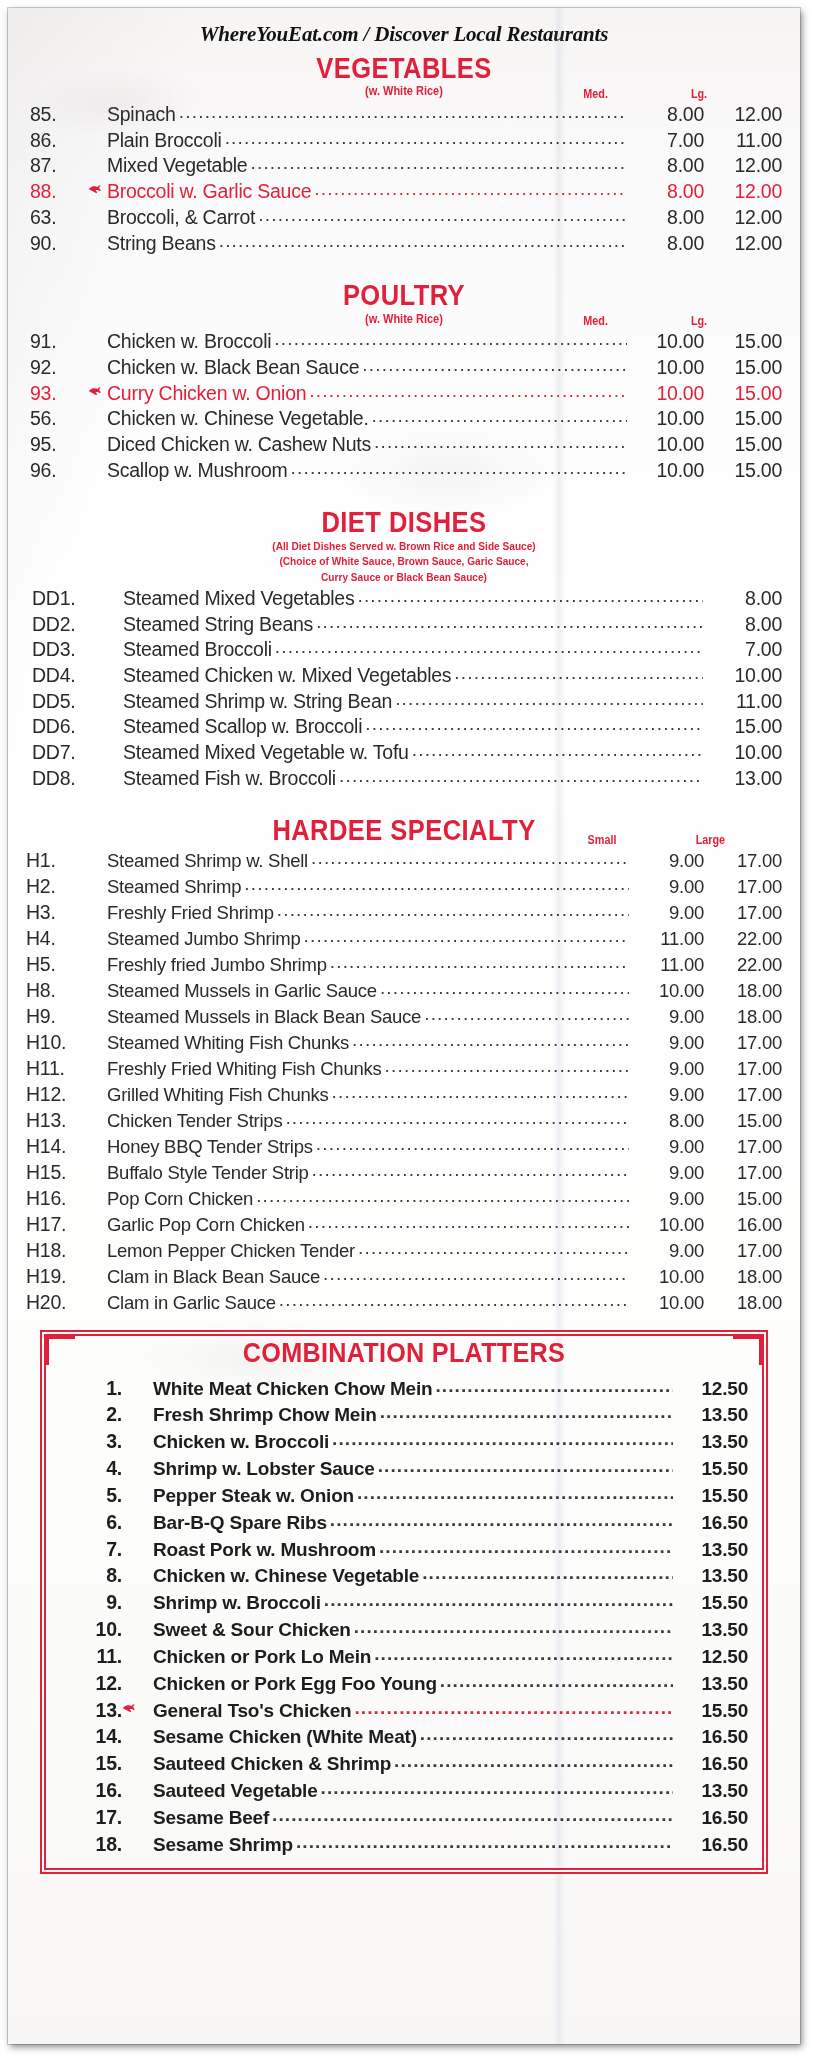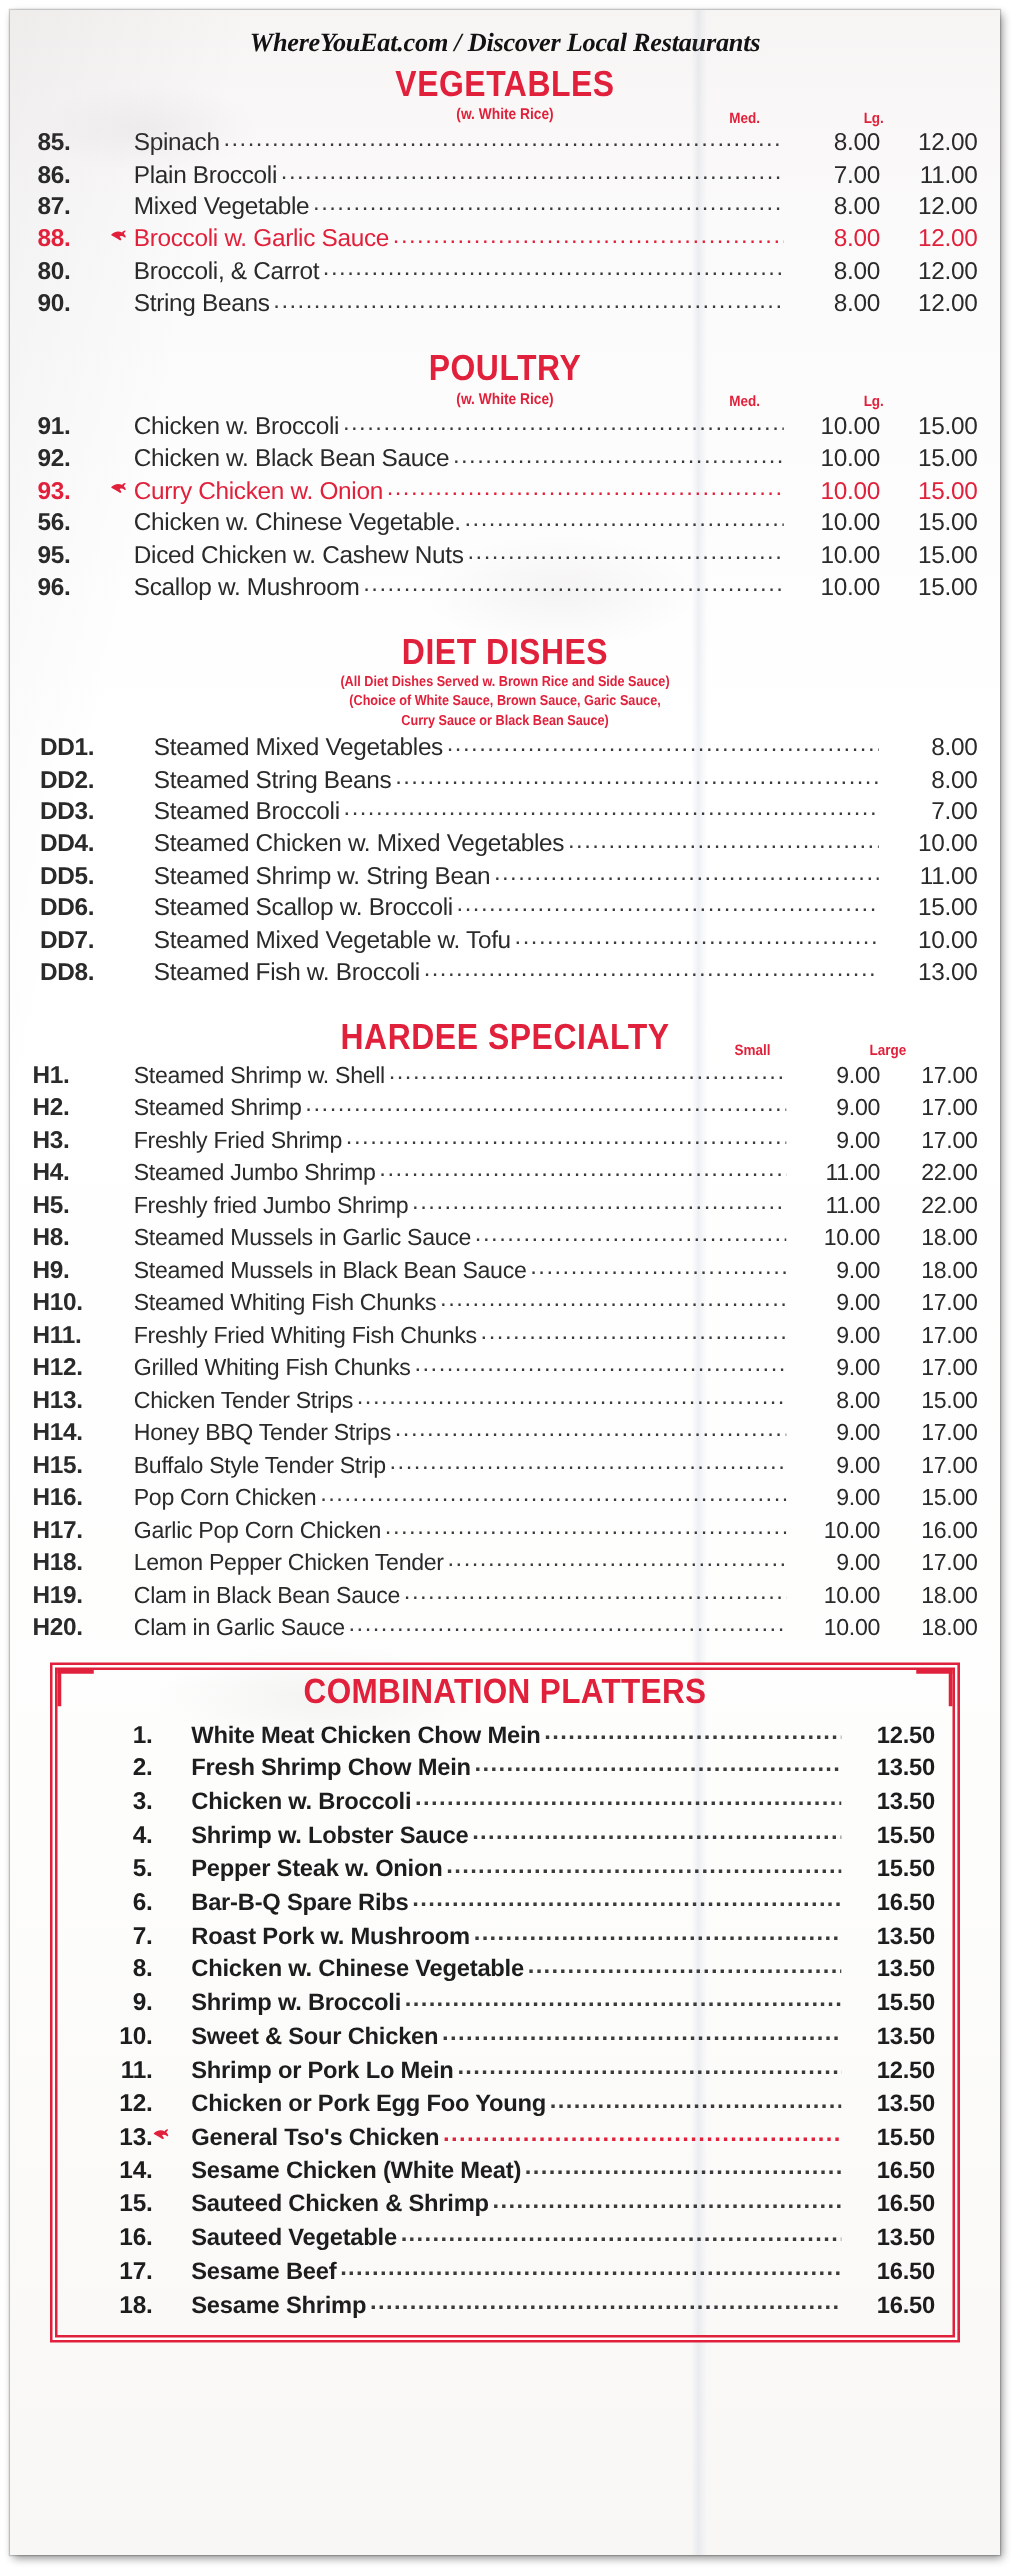--- a/index.html
+++ b/index.html
@@ -111,21 +111,20 @@
     font-size: 19.5px;
     color: #2a2a2a;
     line-height: 1.30;
     white-space: nowrap;
     letter-spacing: -0.25px;
   }
   li.row .num {
     flex: 0 0 auto;
     text-align: left;
     font-size: 19.5px;
-    font-weight: bold;
   }
   li.row .pepper {
     flex: 0 0 auto;
     width: 15px;
     position: relative;
     top: -1px;
   }
   li.row .pepper svg { display: block; }
   li.row .nm {
     flex: 0 0 auto;
@@ -266,21 +265,21 @@
                   <path d="M1.5 3.2c2.4-2.3 5.6-2.6 8.2-1.2 1.3.7 2.4 1.9 2.9 3.3.2.5-.4.9-.8.6-1.1-.8-2.3-1.1-3.5-1-.5 0-.7.6-.3.9.5.4.9 1 1 1.7.1.6-.6 1-1.1.6C5.8 6.9 3.6 5.6 1.4 4.4c-.5-.3-.4-.9.1-1.2z" fill="#e1213b"></path>
                   <path d="M9.6 1.9c.5-.9 1.4-1.5 2.4-1.6.4 0 .6.5.3.8-.6.5-1 1.1-1.2 1.8-.1.5-.8.5-1-.1-.1-.3-.2-.6-.5-.9z" fill="#e1213b"></path>
                 </svg>
               </span>
               <span class="nm">Broccoli w. Garlic Sauce</span>
               <span class="dots">..........................................................................................</span>
               <span class="p med">8.00</span>
               <span class="p lg">12.00</span>
             </li>
             <li class="row">
-              <span class="num">80.</span>
+              <span class="num">63.</span>
               <span class="pepper"></span>
               <span class="nm">Broccoli,  &amp; Carrot</span>
               <span class="dots">..........................................................................................</span>
               <span class="p med">8.00</span>
               <span class="p lg">12.00</span>
             </li>
             <li class="row">
               <span class="num">90.</span>
               <span class="pepper"></span>
               <span class="nm">String Beans</span>
@@ -647,21 +646,21 @@
           <li class="row">
             <span class="num">10.</span>
             <span class="pepper"></span>
             <span class="nm">Sweet &amp; Sour Chicken</span>
             <span class="dots">..........................................................................................</span>
             <span class="p only">13.50</span>
           </li>
           <li class="row">
             <span class="num">11.</span>
             <span class="pepper"></span>
-            <span class="nm">Shrimp or Pork Lo Mein</span>
+            <span class="nm">Chicken or Pork Lo Mein</span>
             <span class="dots">..........................................................................................</span>
             <span class="p only">12.50</span>
           </li>
           <li class="row">
             <span class="num">12.</span>
             <span class="pepper"></span>
             <span class="nm">Chicken or Pork Egg Foo Young</span>
             <span class="dots">..........................................................................................</span>
             <span class="p only">13.50</span>
           </li>

